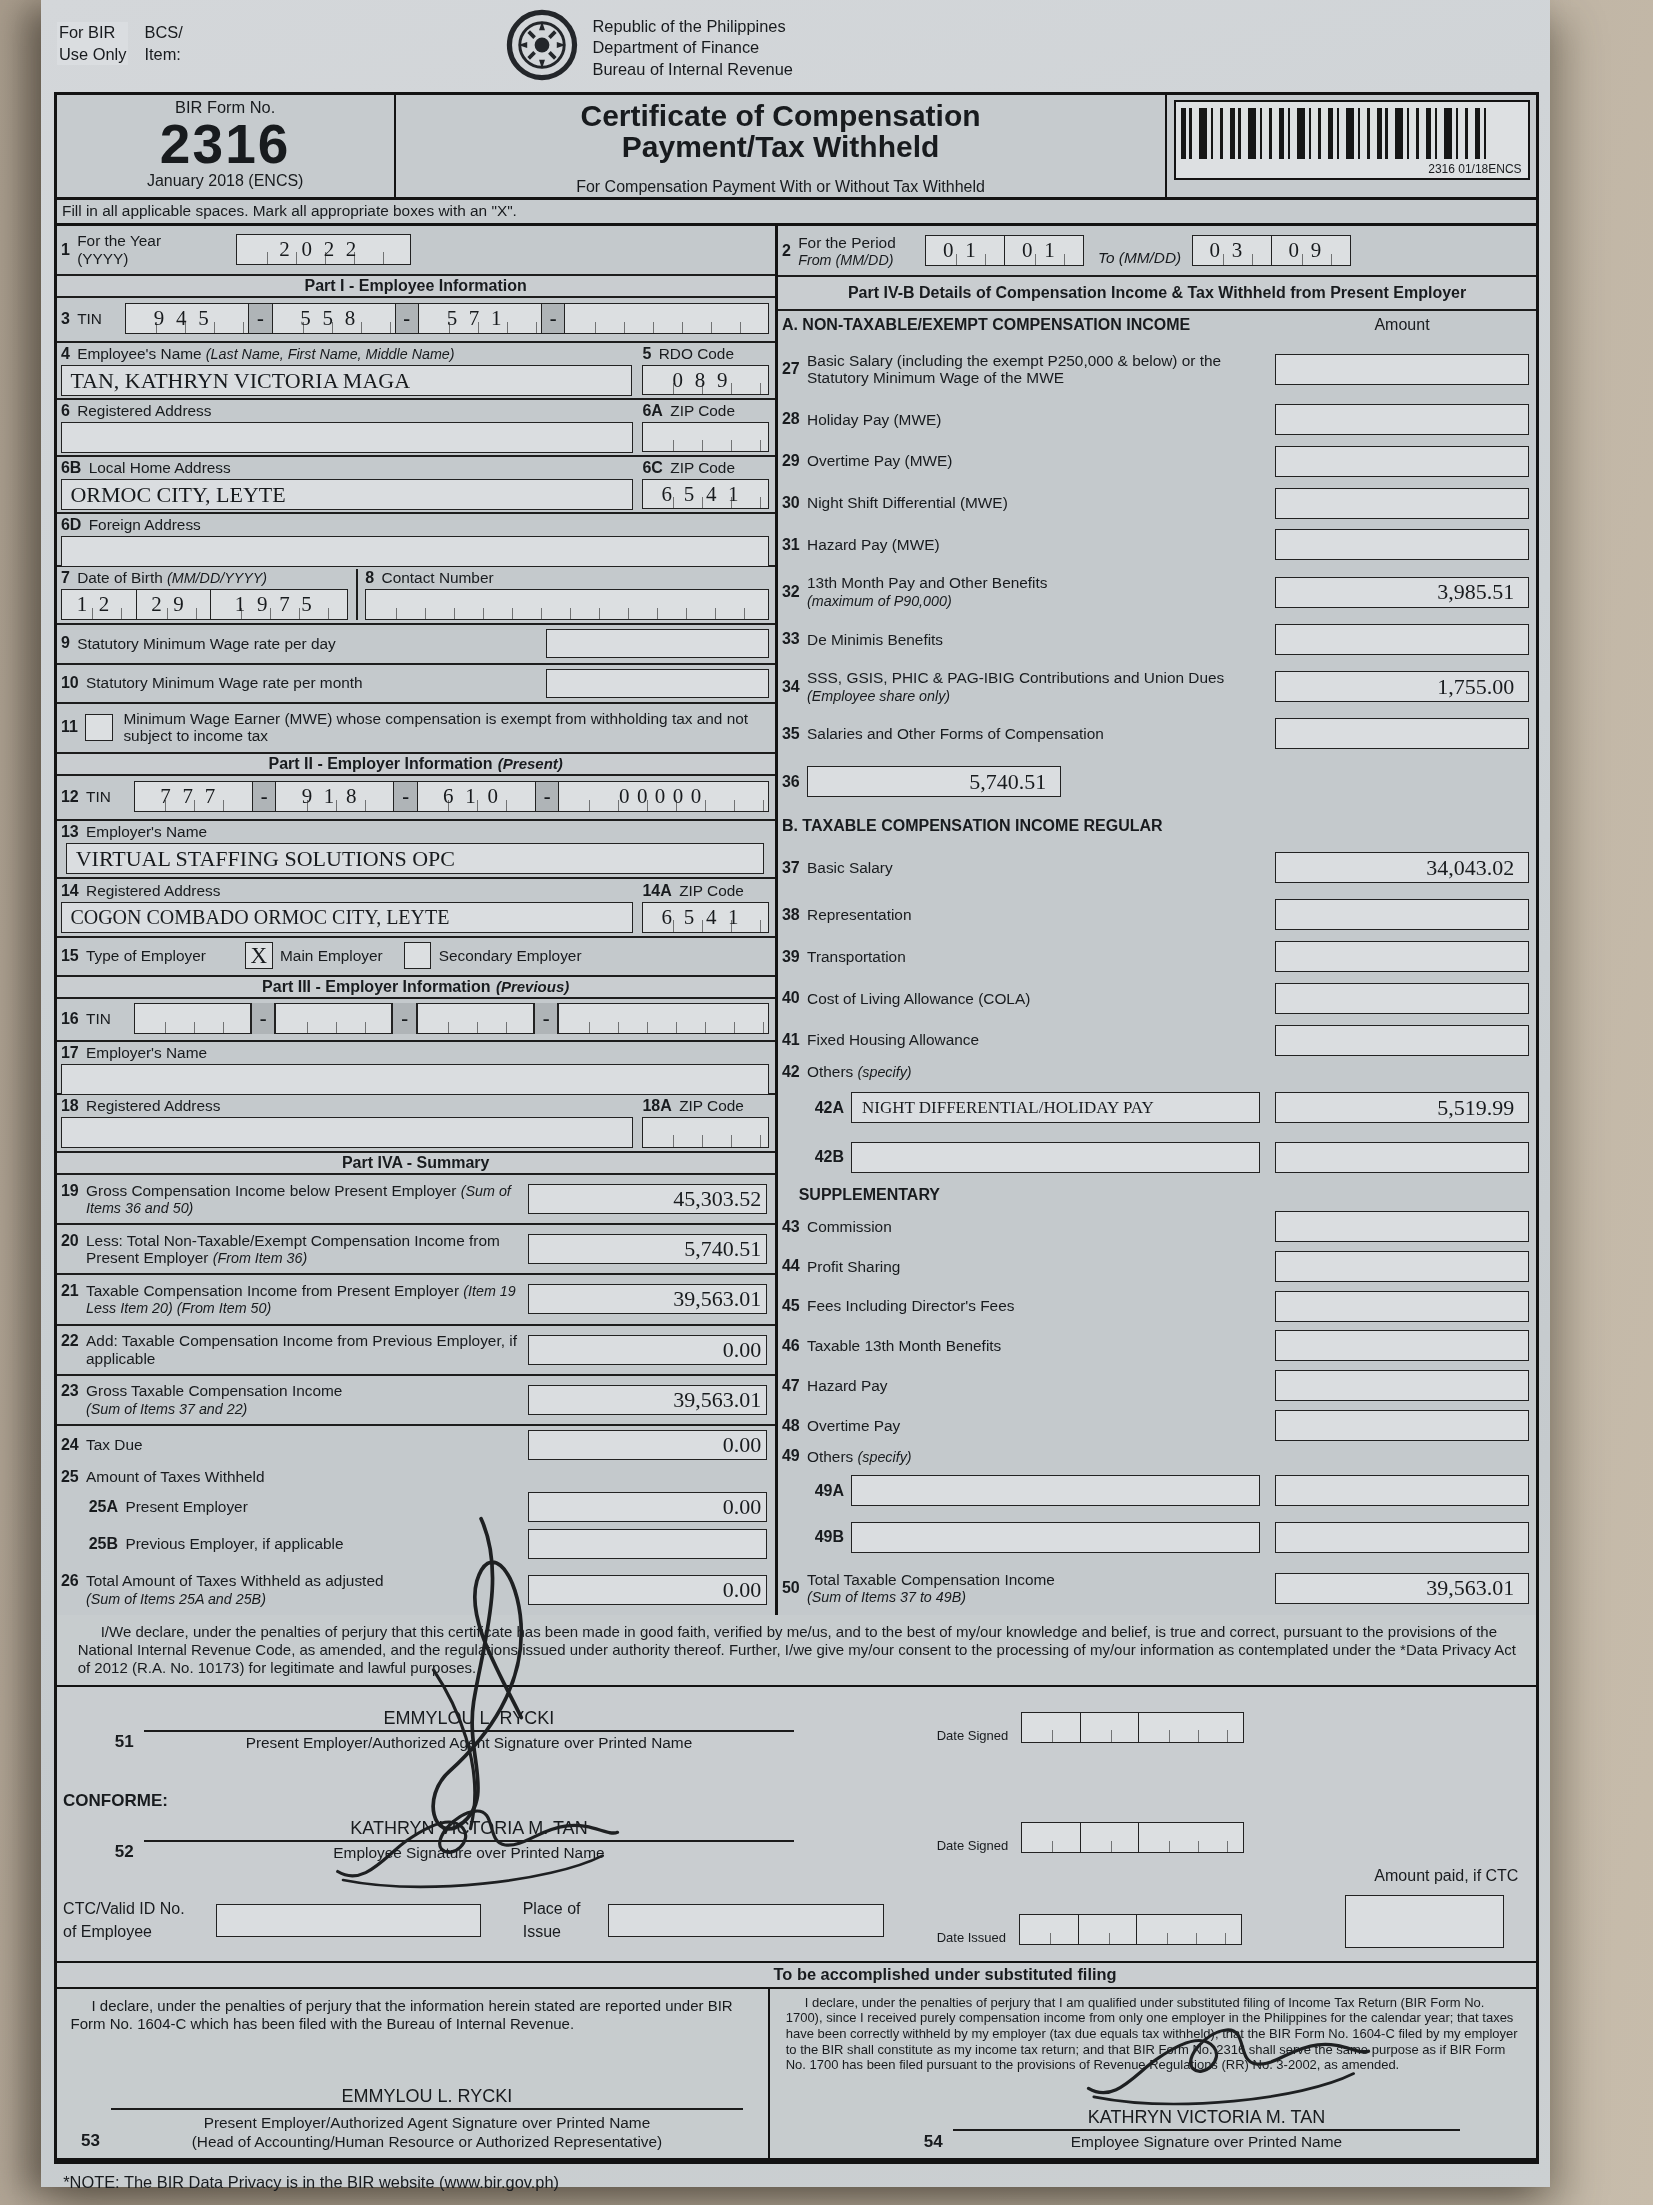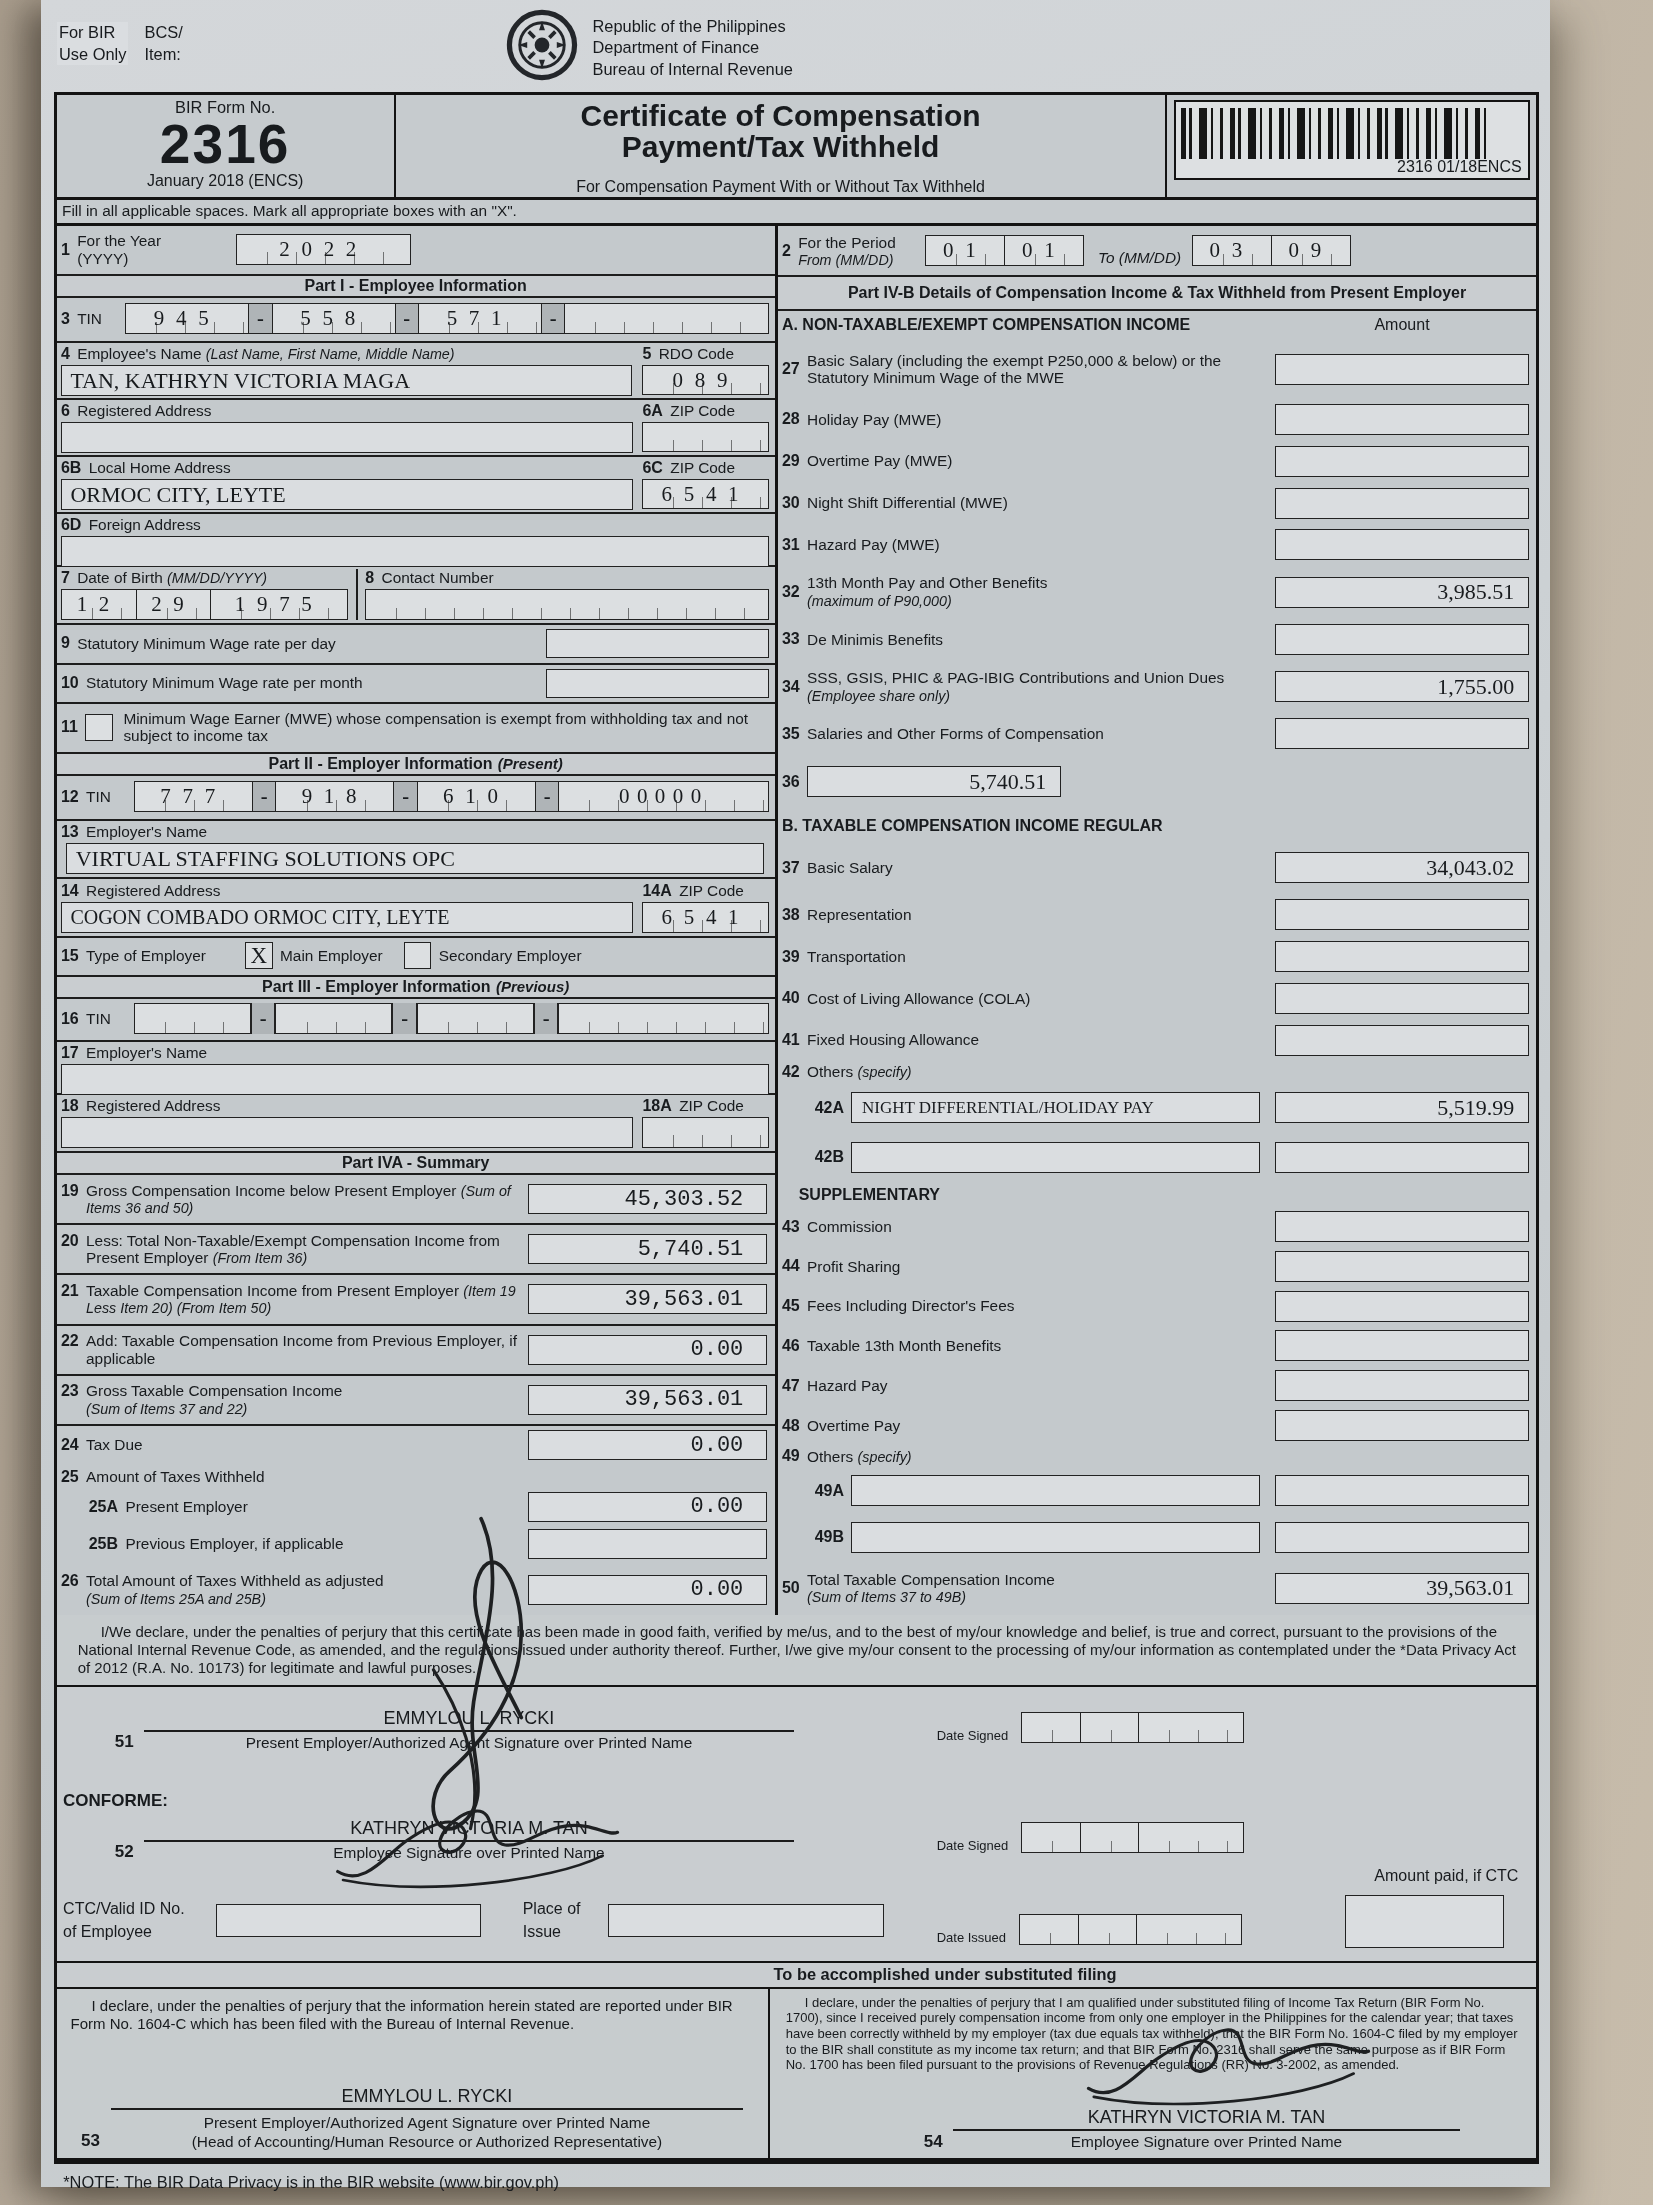--- a/index.html
+++ b/index.html
@@ -30,21 +30,21 @@
   .fh-mid { flex:1; text-align:center; position:relative; }
   .fh-mid .t1 { font-size:30px; font-weight:bold; line-height:1.04; padding-top:5.3px; }
   .fh-mid .t2 { font-size:30px; font-weight:bold; line-height:1.0; }
   .fh-mid .sub { font-size:16px; position:absolute; bottom:1.1px; left:0; right:0; }
   .fh-right { width:371px; border-left:2.7px solid #131313; padding:5.3px 6.4px; }
   .bc-box { border:2.7px solid #131313; height:80px; background:#dde0e2; position:relative; }
   .bars { position:absolute; left:5.3px; top:5.3px; right:42px; height:51px;
           background:repeating-linear-gradient(90deg,#161616 0 5.3px,transparent 5.3px 8.5px,#161616 8.5px 10.6px,
             transparent 10.6px 18px,#161616 18px 26.5px,transparent 26.5px 30px,#161616 30px 32px,transparent 32px 39px,
             #161616 39px 42px,transparent 42px 49px); }
-  .bc-cap { position:absolute; right:6.4px; bottom:2.1px; font-size:16px; }
+  .bc-cap { position:absolute; right:6.4px; bottom:2.1px; font-size:12px; }
   .fillnote { border-bottom:3.2px solid #131313; font-size:15.4px; padding:2.1px 0 3.2px 5.3px; background:#c6cbce; }
 
   
   .cols { display:flex; height:1389px; overflow:hidden; }
   .lcol { width:721px; border-right:3.7px solid #131313; display:flex; flex-direction:column; background:#c4c9cc; }
   .rcol { flex:1; display:flex; flex-direction:column; background:#c4c9cc; }
   .lrow { border-bottom:2.1px solid #1d1d1d; display:flex; padding:2.1px 5.3px 3.2px 4.2px; position:relative; }
   .no { font-weight:bold; font-size:16px; margin-right:7.4px; white-space:nowrap; }
   .lab { font-size:15.4px; line-height:1.12; }
   .lab i, .slab i, .rlab i { font-size:14.3px; }
@@ -64,22 +64,22 @@
   .dash { width:24.4px; background:#afb4b7; border-left:1.6px solid #222; border-right:1.6px solid #222;
           display:flex; align-items:center; justify-content:center; font-size:22px; }
   .mid { border-left:1.6px solid #222; }
   .cb { width:27.6px; height:27.6px; border:1.6px solid #222; background:#dcdfe1; display:flex;
         align-items:center; justify-content:center; font-family:"Liberation Serif",serif; font-size:23px; }
 
   
   .srow { border-bottom:2.1px solid #1d1d1d; display:flex; align-items:center; padding:2.1px 7.4px 2.1px 4.2px; }
   .slab { flex:1; display:flex; font-size:15.4px; line-height:1.14; }
   .sbox { width:239px; border:1.6px solid #222; background:#dadde0; height:30px; display:flex;
-          align-items:center; justify-content:flex-end; padding-right:23px;
-          font-family:Liberation Mono, monospace; font-size:22px; }
+          align-items:center; justify-content:flex-end; padding-right:5px;
+          font-family:Liberation Serif, serif; font-size:22px; }
 
   
   .rrow { display:flex; align-items:center; padding:1.1px 7.4px 1.1px 4.2px; }
   .rlab { flex:1; font-size:15.4px; line-height:1.14; padding-right:5.3px; }
   .amt { width:254px; border:1.6px solid #222; background:#dadde0; height:31px; display:flex;
          align-items:center; justify-content:flex-end; padding-right:13.8px;
          font-family:"Liberation Serif", serif; font-size:22px; }
   .rhdr { font-weight:bold; font-size:16px; padding:3.2px 5.3px 1.1px 4.2px; display:flex; align-items:center; }
   .specbox { flex:1; border:1.6px solid #222; background:#dadde0; height:31px; margin-right:15px;
              display:flex; align-items:center; padding:0 9.5px;

